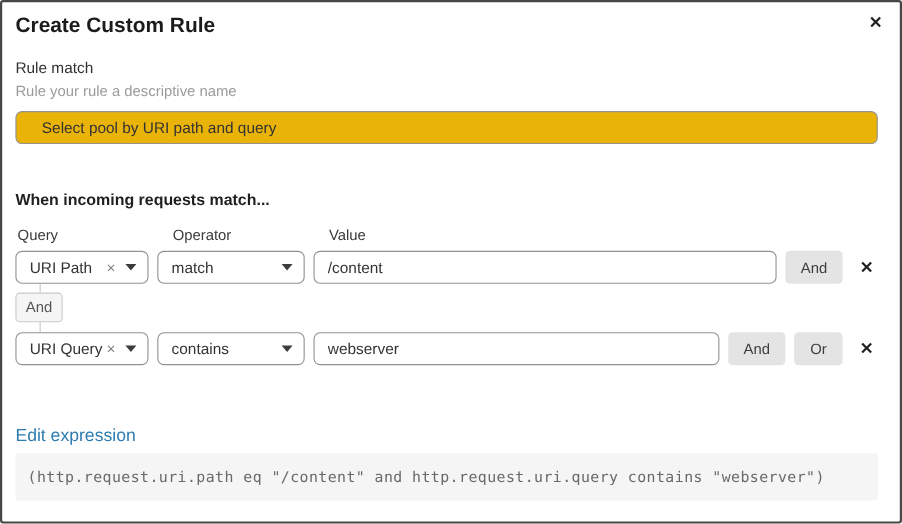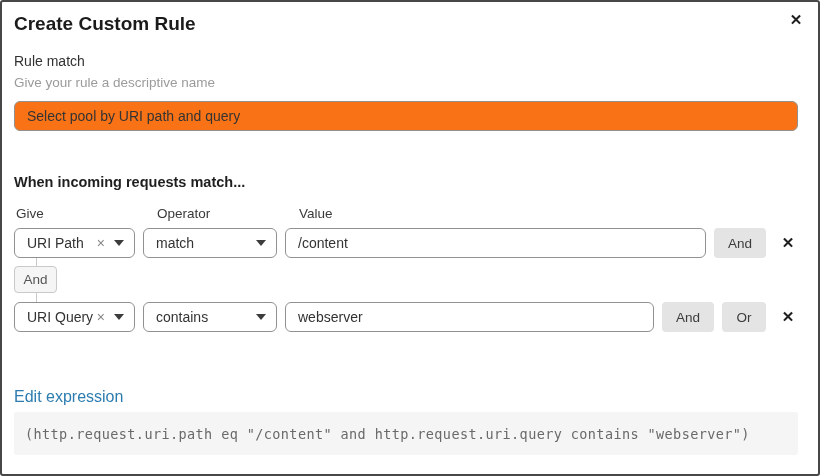--- a/index.html
+++ b/index.html
@@ -50,25 +50,25 @@
     font-size: 13.5px;
     line-height: 14px;
     color: #9b9b9b;
   }
   .text-input {
     margin-top: 11px;
     width: 100%;
     height: 30px;
     border: 1px solid #919191;
     border-radius: 6px;
-    padding: 0 12px;
-    font-family: "Liberation Sans", sans-serif;
-    font-size: 14px;
-    color: #333;
-    background: #f97316;
+    padding: 0 23px;
+    font-family: "Liberation Sans", sans-serif;
+    font-size: 14px;
+    color: #333;
+    background: #eab308;
     outline: none;
   }
   
   .match-heading {
     margin-top: 43px;
     font-size: 14.5px;
     line-height: 16px;
     font-weight: 700;
     color: #1f1f1f;
   }
@@ -214,27 +214,27 @@
 </style>
 </head>
 <body>
 
 
 
 <h1 class="dialog-title">Create Custom Rule</h1>
 <button class="close-btn">✕</button>
 
 <div class="rule-label">Rule match</div>
-<div class="rule-helper">Give your rule a descriptive name</div>
+<div class="rule-helper">Rule your rule a descriptive name</div>
 <input class="text-input" type="text" value="Select pool by URI path and query" style="">
 
 <div class="match-heading">When incoming requests match...</div>
 
 <div class="col-labels">
-  <div class="lbl-field">Give</div>
+  <div class="lbl-field">Query</div>
   <div class="lbl-operator">Operator</div>
   <div class="lbl-value">Value</div>
 </div>
 
 
 <div class="cond-row">
   <div class="select-box select-field">
     <span class="sel-text">URI Path</span>
     <span class="clear-x">×</span>
     <span class="caret"></span>

